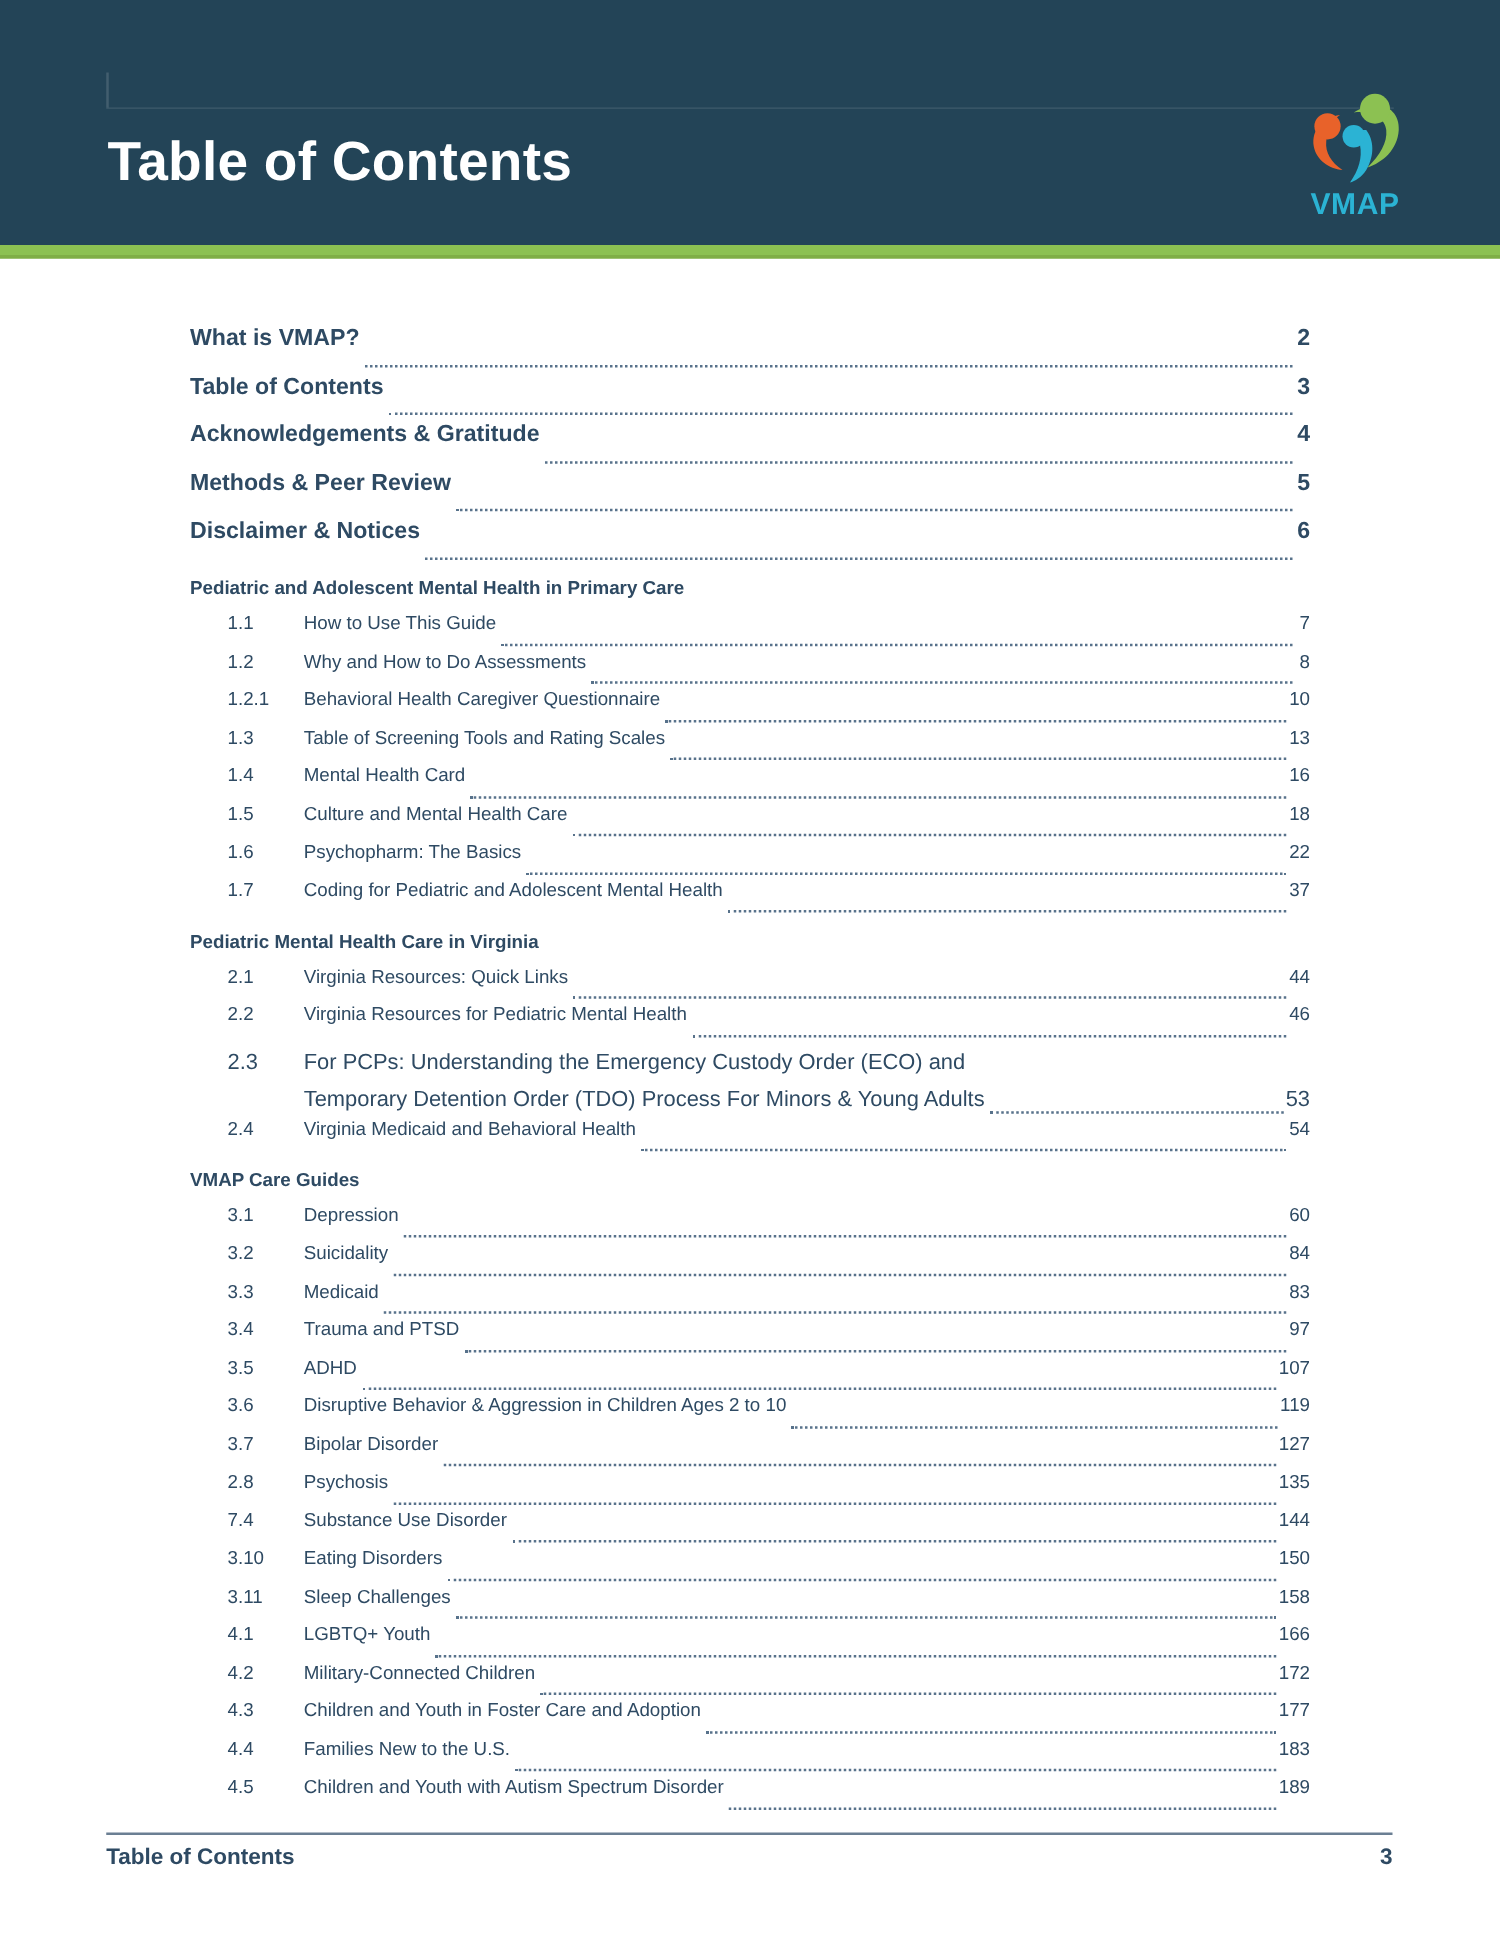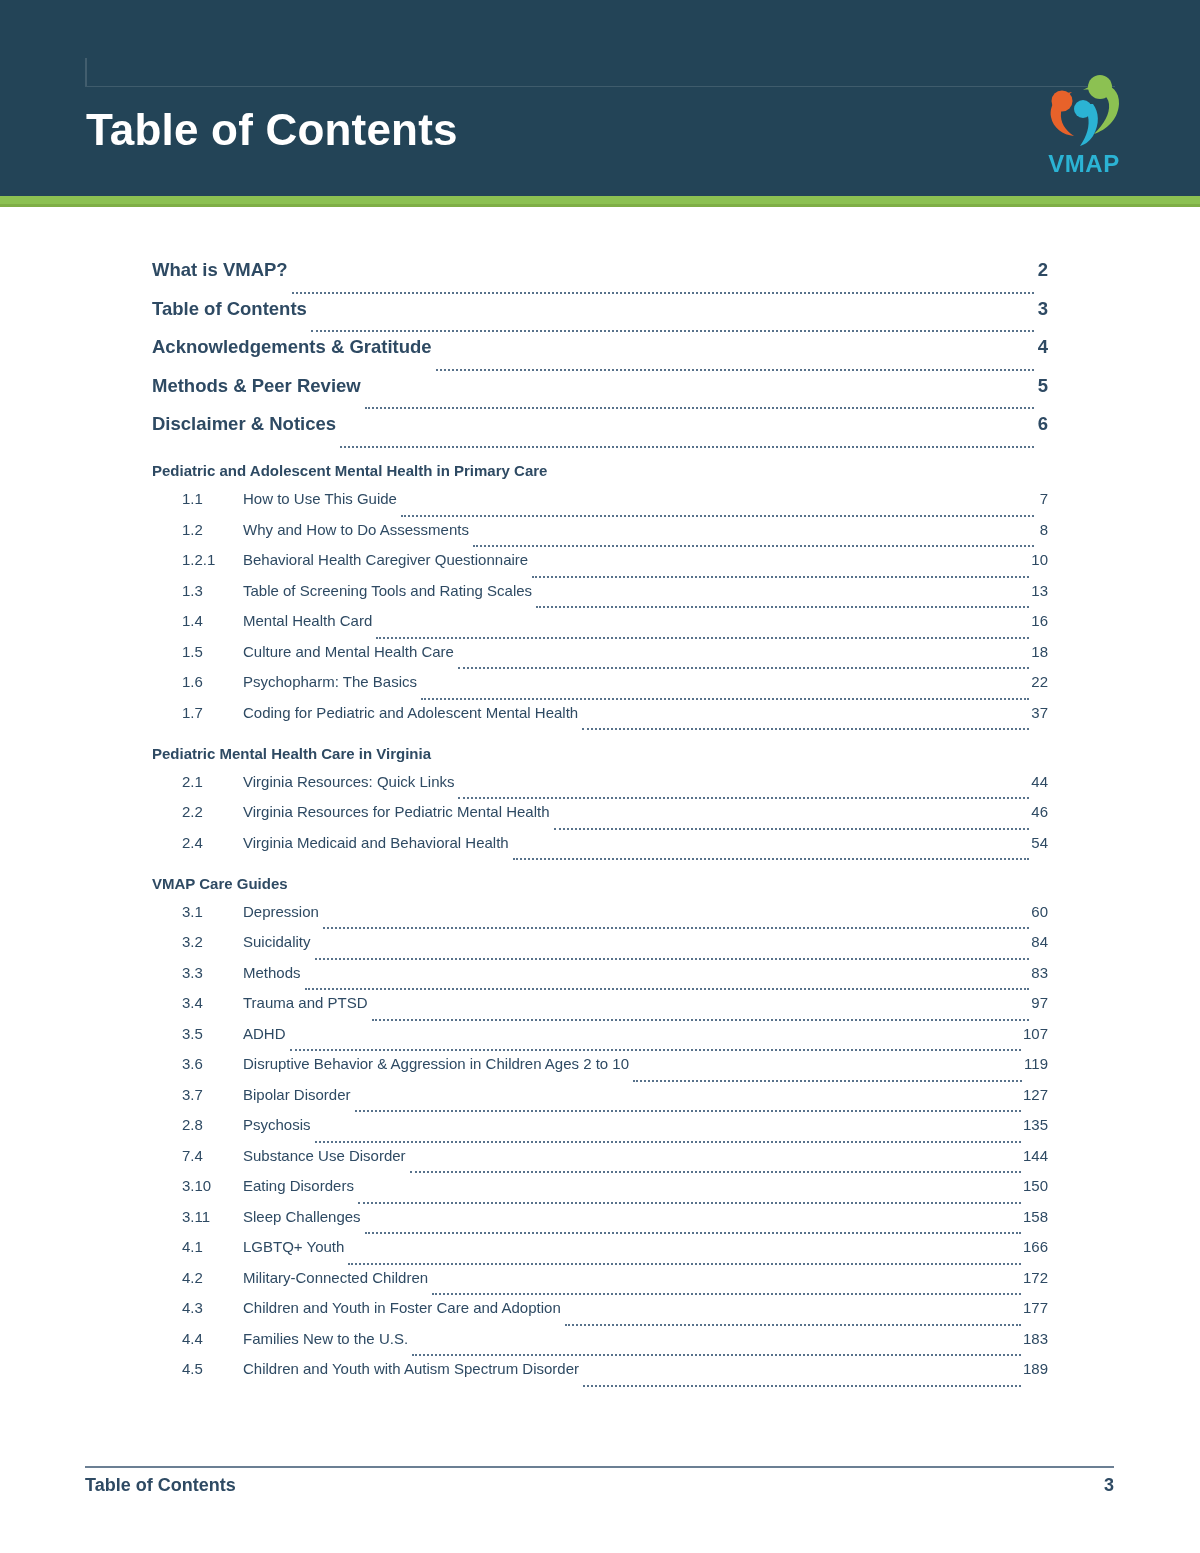--- a/index.html
+++ b/index.html
@@ -326,20 +326,31 @@
         <span class="label">Virginia Resources: Quick Links</span>
         <span class="leader"></span>
         <span class="page">44</span>
       </div>
       <div class="row row-sub">
         <span class="num">2.2</span>
         <span class="label">Virginia Resources for Pediatric Mental Health</span>
         <span class="leader"></span>
         <span class="page">46</span>
       </div>
+      <div class="row-sub2">
+        <span class="num">2.3</span>
+        <span class="stack">
+          <div class="line1">For PCPs: Understanding the Emergency Custody Order (ECO) and</div>
+          <div class="line2">
+            <span class="label">Temporary Detention Order (TDO) Process For Minors &amp; Young Adults</span>
+            <span class="leader"></span>
+            <span class="page">53</span>
+          </div>
+        </span>
+      </div>
       <div class="row row-sub">
         <span class="num">2.4</span>
         <span class="label">Virginia Medicaid and Behavioral Health</span>
         <span class="leader"></span>
         <span class="page">54</span>
       </div>
       <div class="row row-heading">
         <span class="label">VMAP Care Guides</span>
       </div>
       <div class="row row-sub">
@@ -349,21 +360,21 @@
         <span class="page">60</span>
       </div>
       <div class="row row-sub">
         <span class="num">3.2</span>
         <span class="label">Suicidality</span>
         <span class="leader"></span>
         <span class="page">84</span>
       </div>
       <div class="row row-sub">
         <span class="num">3.3</span>
-        <span class="label">Methods</span>
+        <span class="label">Medicaid</span>
         <span class="leader"></span>
         <span class="page">83</span>
       </div>
       <div class="row row-sub">
         <span class="num">3.4</span>
         <span class="label">Trauma and PTSD</span>
         <span class="leader"></span>
         <span class="page">97</span>
       </div>
       <div class="row row-sub">

